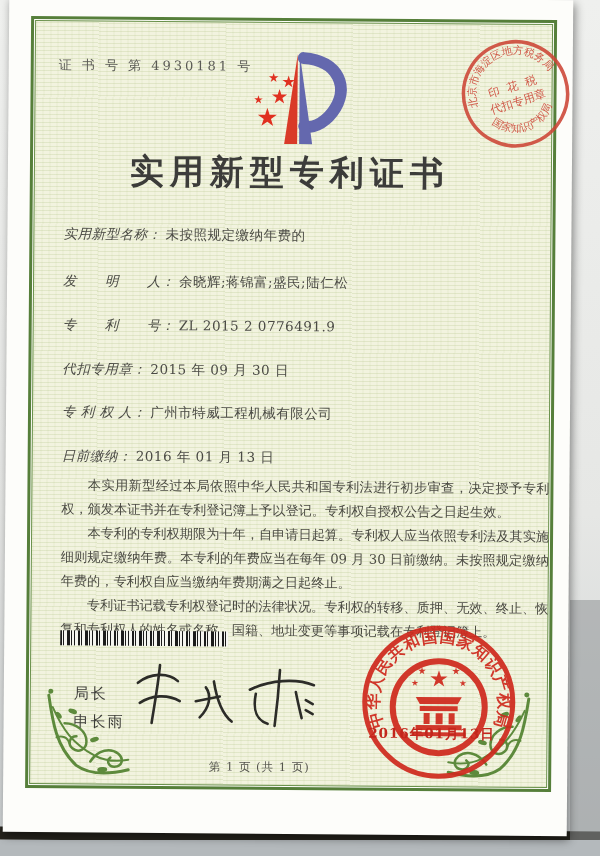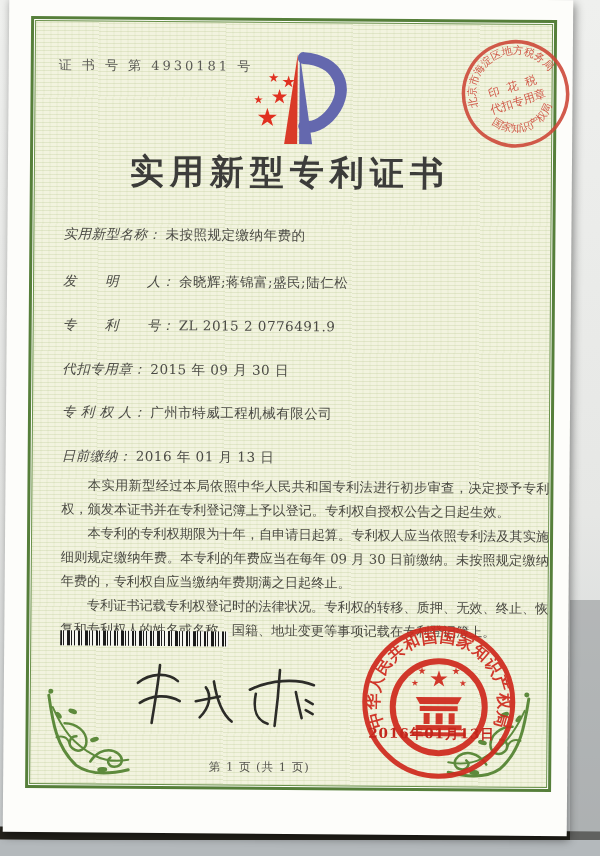--- a/index.html
+++ b/index.html
@@ -162,20 +162,24 @@
   </div>
 
   <div class="paragraphs">
     <p>本实用新型经过本局依照中华人民共和国专利法进行初步审查，决定授予专利权，颁发本证书并在专利登记簿上予以登记。专利权自授权公告之日起生效。</p>
     <p>本专利的专利权期限为十年，自申请日起算。专利权人应当依照专利法及其实施细则规定缴纳年费。本专利的年费应当在每年 09 月 30 日前缴纳。未按照规定缴纳年费的，专利权自应当缴纳年费期满之日起终止。</p>
     <p>专利证书记载专利权登记时的法律状况。专利权的转移、质押、无效、终止、恢复和专利权人的姓名或名称、国籍、地址变更等事项记载在专利登记簿上。</p>
   </div>
 
   <div class="barcode"></div>
 
+  <div class="signer">
+    <div>局长</div>
+    <div>申长雨</div>
+  </div>
 
   <svg class="signature" viewBox="0 0 200 95">
     <g fill="none" stroke="#2c2c28" stroke-width="2.6" stroke-linecap="round">
       <path d="M38 8 C 36 30, 32 52, 30 66"></path>
       <path d="M16 26 C 28 16, 46 15, 56 24"></path>
       <path d="M18 46 C 30 38, 46 37, 58 44"></path>
       <path d="M84 30 C 90 38, 88 50, 78 60"></path>
       <path d="M74 44 L 98 39"></path>
       <path d="M92 24 C 95 42, 100 56, 110 64"></path>
       <path d="M128 32 C 148 22, 174 20, 192 27"></path>

